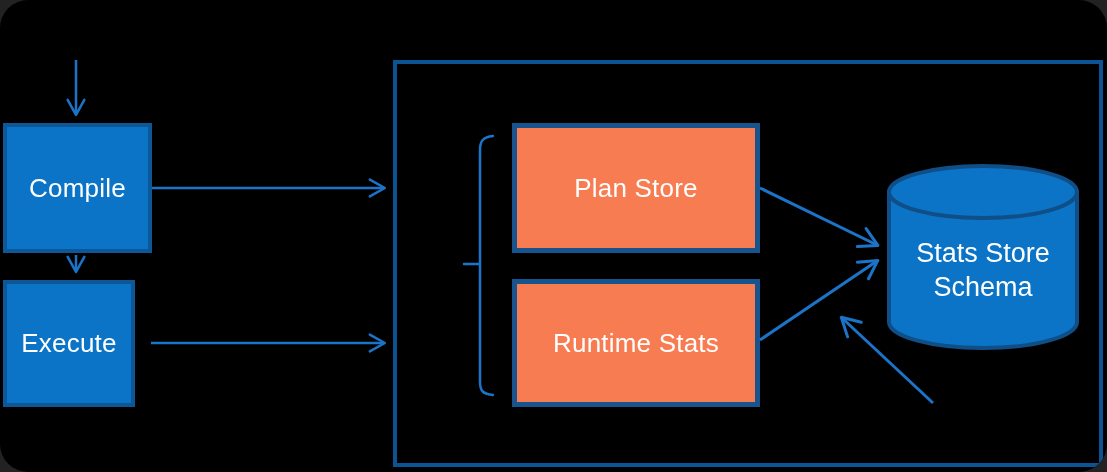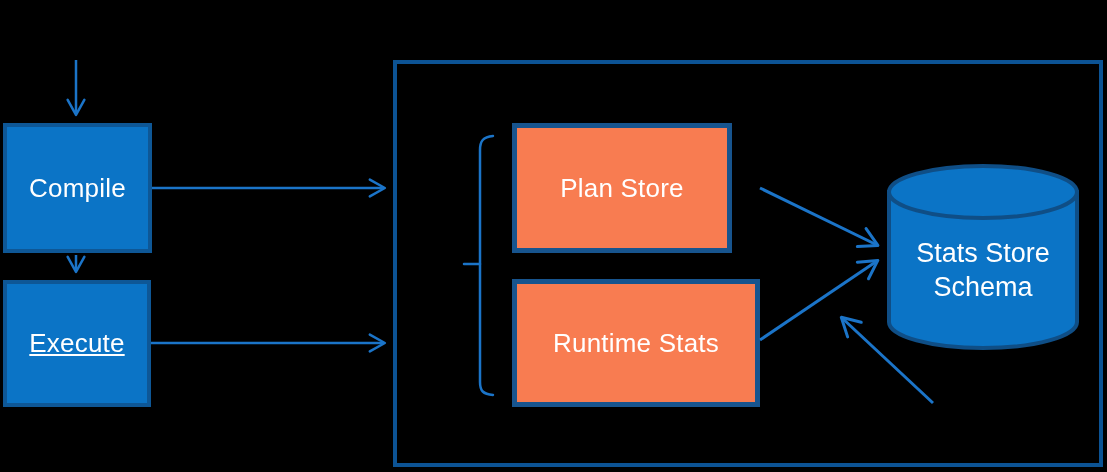--- a/index.html
+++ b/index.html
@@ -14,41 +14,42 @@
     --cylinder-border:#0f4e86;
     --text:#ffffff;
   }
   html,body{margin:0;padding:0;}
   body{font-family:"Liberation Sans","DejaVu Sans",sans-serif;background:#222;}
   .canvas{
     position:relative;
     width:1107px;height:472px;
     background:var(--background);
     overflow:hidden;
+    border-radius:28px;
   }
   .node{
     position:absolute;
     display:flex;align-items:center;justify-content:center;
     box-sizing:border-box;
     color:var(--text);
     font-size:26px;
     letter-spacing:.2px;
     text-align:center;
   }
   .node-blue{
     background:var(--box-blue-fill);
     border:4px solid var(--box-blue-border);
   }
   .node-orange{
     background:var(--box-orange-fill);
     border:5px solid var(--box-orange-border);
   }
   #compile{left:3px;top:123px;width:149px;height:130px;}
-  #execute{left:3px;top:280px;width:148px;height:127px;text-decoration:underline;}
-  #plan-store{left:512px;top:123px;width:220px;height:130px;}
+  #execute{left:3px;top:280px;width:132px;height:127px;}
+  #plan-store{left:512px;top:123px;width:248px;height:130px;}
   #runtime-stats{left:512px;top:279px;width:248px;height:128px;}
   .container-rect{
     position:absolute;
     left:393px;top:60px;width:710px;height:407px;
     box-sizing:border-box;
     border:4px solid var(--container-border);
     background:transparent;
   }
   .overlay-svg{
     position:absolute;left:0;top:0;width:1107px;height:472px;

